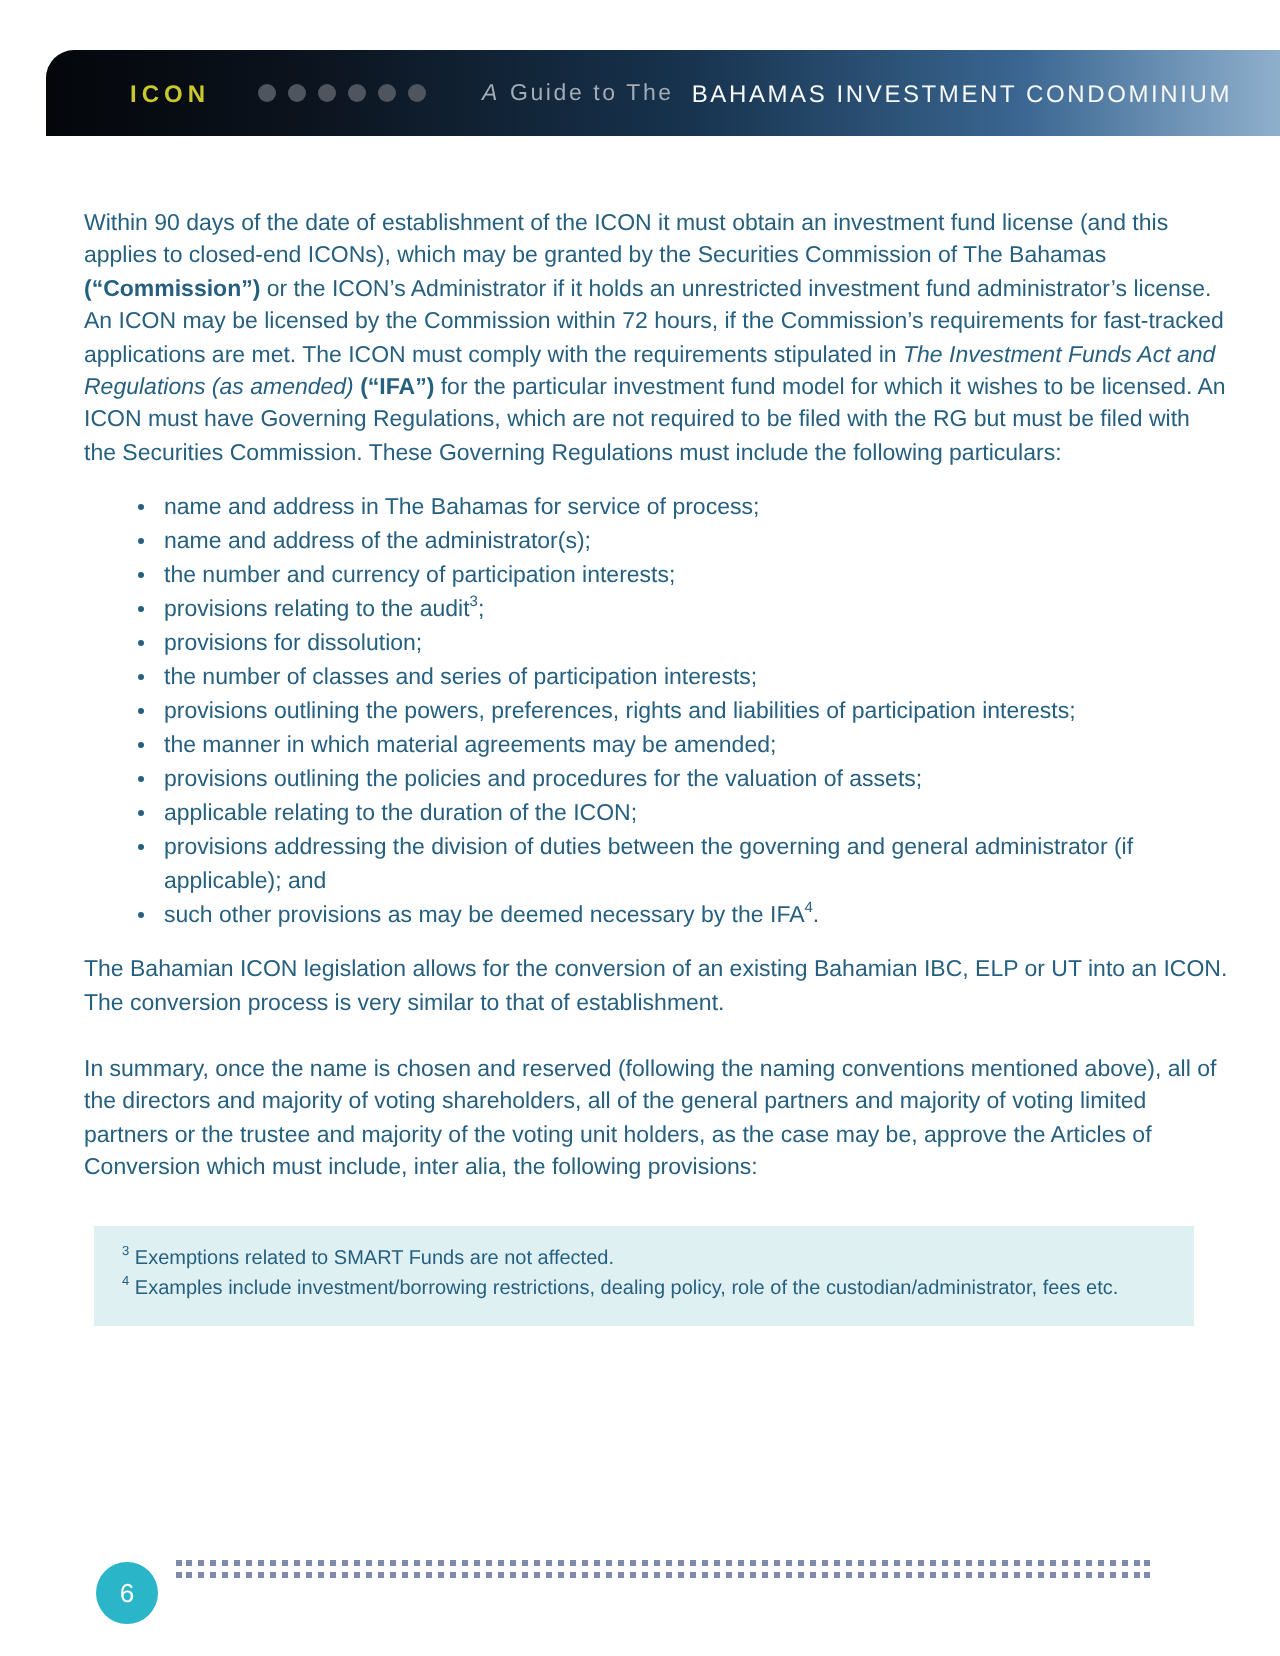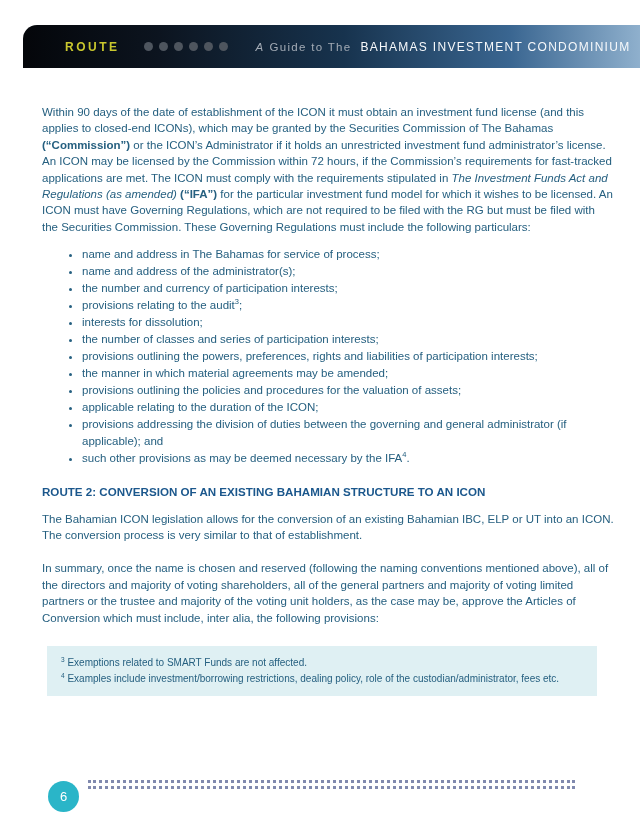--- a/index.html
+++ b/index.html
@@ -69,52 +69,51 @@
   .dotline {
     position: absolute; left: 88px; top: 780px; width: 487px; height: 9px;
     border-top: 3px dotted #8089ae;
     border-bottom: 3px dotted #8089ae;
   }
 </style>
 </head>
 <body>
 
 <header class="topbar">
-  <span class="brand">ROUTE</span>
+  <span class="brand">ICON</span>
   <span class="hdots">
       <span class="hdot"></span>
       <span class="hdot"></span>
       <span class="hdot"></span>
       <span class="hdot"></span>
       <span class="hdot"></span>
       <span class="hdot"></span>
     </span>
   <span class="guide"><em>A</em><span>Guide to The</span></span>
   <span class="htitle">BAHAMAS INVESTMENT CONDOMINIUM</span>
 </header>
 
 <main>
   <p><span>Within 90 days of the date of establishment of the ICON it must obtain an investment fund license (and this applies to closed-end ICONs), which may be granted by the Securities Commission of The Bahamas </span><strong>(“Commission”)</strong><span> or the ICON’s Administrator if it holds an unrestricted investment fund administrator’s license. An ICON may be licensed by the Commission within 72 hours, if the Commission’s requirements for fast-tracked applications are met. The ICON must comply with the requirements stipulated in </span><em>The Investment Funds Act and Regulations (as amended)</em><span> </span><strong>(“IFA”)</strong><span> for the particular investment fund model for which it wishes to be licensed. An ICON must have Governing Regulations, which are not required to be filed with the RG but must be filed with the Securities Commission. These Governing Regulations must include the following particulars:</span></p>
 
   <ul class="inner">
       <li><span>name and address in The Bahamas for service of process;</span></li>
       <li><span>name and address of the administrator(s);</span></li>
       <li><span>the number and currency of participation interests;</span></li>
       <li><span>provisions relating to the audit</span><sup>3</sup><span>;</span></li>
-      <li><span>interests for dissolution;</span></li>
+      <li><span>provisions for dissolution;</span></li>
       <li><span>the number of classes and series of participation interests;</span></li>
       <li><span>provisions outlining the powers, preferences, rights and liabilities of participation interests;</span></li>
       <li><span>the manner in which material agreements may be amended;</span></li>
       <li><span>provisions outlining the policies and procedures for the valuation of assets;</span></li>
       <li><span>applicable relating to the duration of the ICON;</span></li>
       <li><span>provisions addressing the division of duties between the governing and general administrator (if applicable); and</span></li>
       <li><span>such other provisions as may be deemed necessary by the IFA</span><sup>4</sup><span>.</span></li>
     </ul>
 
-  <h2 class="route-heading">ROUTE 2: CONVERSION OF AN EXISTING BAHAMIAN STRUCTURE TO AN ICON</h2>
 
   <p class="para-after-heading">The Bahamian ICON legislation allows for the conversion of an existing Bahamian IBC, ELP or UT into an ICON. The conversion process is very similar to that of establishment.</p>
 
   <p class="para-gap">In summary, once the name is chosen and reserved (following the naming conventions mentioned above), all of the directors and majority of voting shareholders, all of the general partners and majority of voting limited partners or the trustee and majority of the voting unit holders, as the case may be, approve the Articles of Conversion which must include, inter alia, the following provisions:</p>
 
 
   <aside class="footnotes">
       <p><sup>3</sup> Exemptions related to SMART Funds are not affected.</p>
       <p><sup>4</sup> Examples include investment/borrowing restrictions, dealing policy, role of the custodian/administrator, fees etc.</p>
     </aside>

